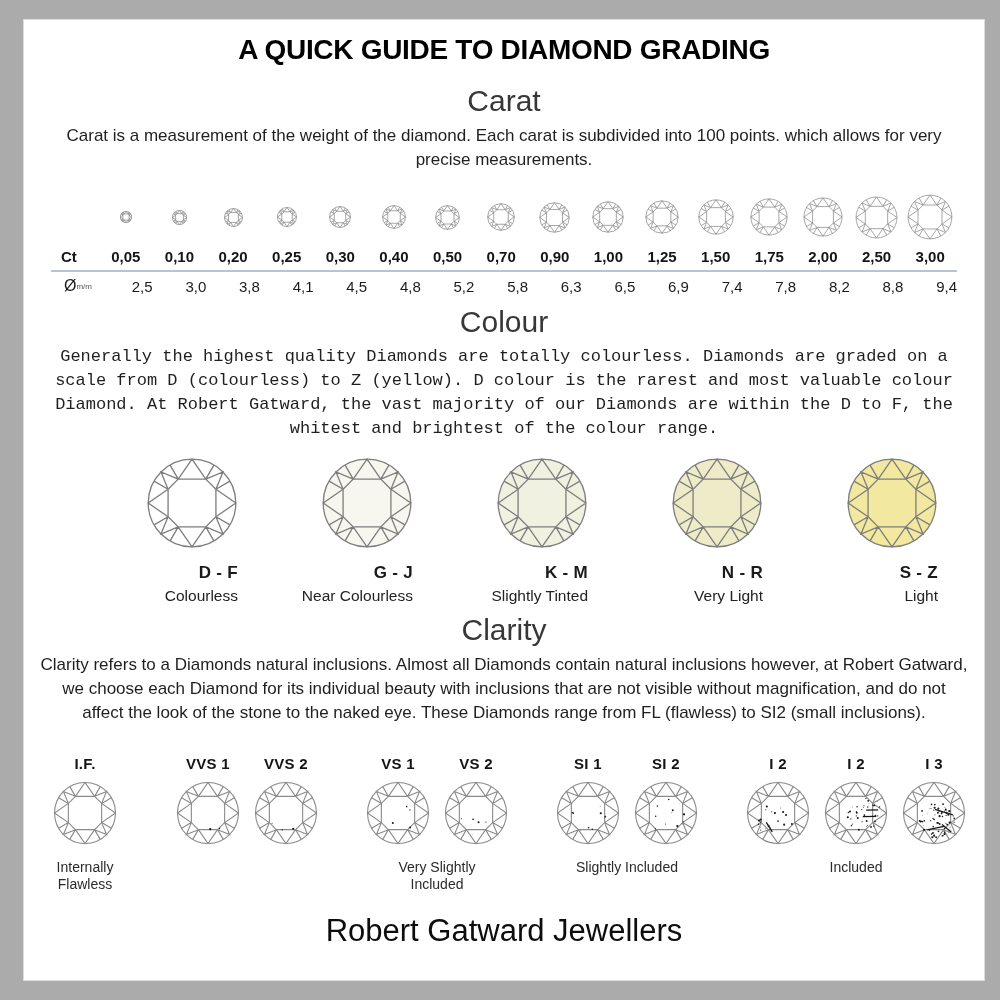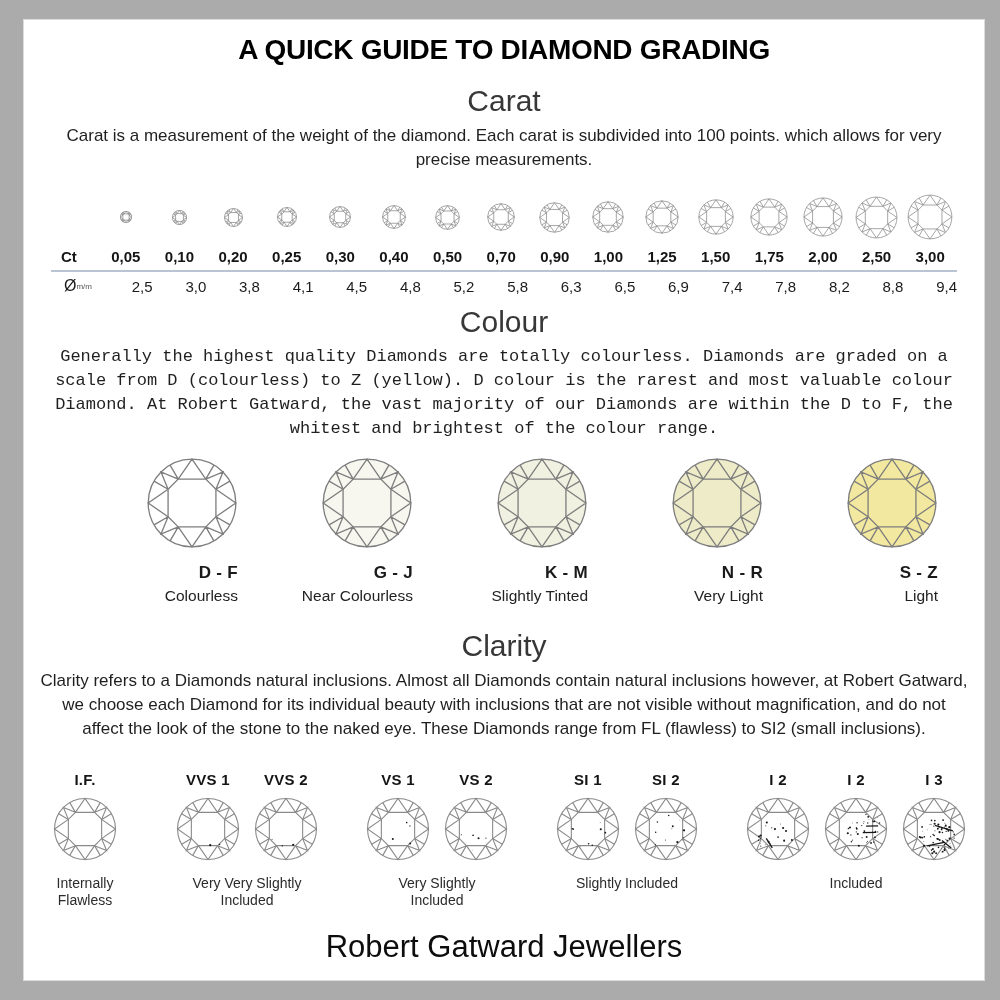--- a/index.html
+++ b/index.html
@@ -15,21 +15,21 @@
   }
   .title{
     margin-top:14px;text-align:center;
     font-size:28px;font-weight:700;letter-spacing:-0.3px;color:#000;
   }
   .sec-heading{
     text-align:center;font-size:30px;font-weight:400;color:#373737;
   }
   #carat-heading{margin-top:18px;}
   #colour-heading{margin-top:10px;}
-  #clarity-heading{margin-top:24px;}
+  #clarity-heading{margin-top:8px;}
   .para{
     text-align:center;font-size:17px;line-height:24px;color:#1f1f1f;
     margin:6px auto 0;
   }
   #carat-para{max-width:880px;}
   #colour-para{max-width:928px;font-family:Liberation Mono, monospace;}
   #clarity-para{max-width:928px;}
 
   
   #carat-grid{
@@ -278,21 +278,20 @@
                 <path d="M76.0,35.0L91.2,26.2M65.0,24.0L73.8,8.8M35.0,24.0L26.2,8.8M24.0,35.0L8.8,26.2M24.0,65.0L8.8,73.8M35.0,76.0L26.2,91.2M65.0,76.0L73.8,91.2M76.0,65.0L91.2,73.8M76.0,65.0L97.6,50.0L76.0,35.0M76.0,35.0L83.7,16.3L65.0,24.0M65.0,24.0L50.0,2.4L35.0,24.0M35.0,24.0L16.3,16.3L24.0,35.0M24.0,35.0L2.4,50.0L24.0,65.0M24.0,65.0L16.3,83.7L35.0,76.0M35.0,76.0L50.0,97.6L65.0,76.0M65.0,76.0L83.7,83.7L76.0,65.0" fill="none" stroke="#8a8a8a" stroke-width="1.1" vector-effect="non-scaling-stroke"></path>
                 <path d="M68.1,74.3m-1.1,0a1.1,1.1 0 1,0 2.2,0a1.1,1.1 0 1,0 -2.2,0M53.5,75.3m-1.8,0a1.8,1.8 0 1,0 3.6,0a1.8,1.8 0 1,0 -3.6,0" fill="#1b1b1b" stroke="none"></path>
               </svg></div>
             <div class="cl-grade"><div class="cl-label">VVS 2</div><svg viewBox="0 0 100 100" width="64" height="64">
                 <circle cx="50" cy="50" r="47.6" fill="#ffffff" stroke="#8a8a8a" stroke-width="1.1" vector-effect="non-scaling-stroke"></circle>
                 <path d="M76.0,35.0L65.0,24.0L35.0,24.0L24.0,35.0L24.0,65.0L35.0,76.0L65.0,76.0L76.0,65.0Z" fill="none" stroke="#8a8a8a" stroke-width="1.1" vector-effect="non-scaling-stroke"></path>
                 <path d="M76.0,35.0L91.2,26.2M65.0,24.0L73.8,8.8M35.0,24.0L26.2,8.8M24.0,35.0L8.8,26.2M24.0,65.0L8.8,73.8M35.0,76.0L26.2,91.2M65.0,76.0L73.8,91.2M76.0,65.0L91.2,73.8M76.0,65.0L97.6,50.0L76.0,35.0M76.0,35.0L83.7,16.3L65.0,24.0M65.0,24.0L50.0,2.4L35.0,24.0M35.0,24.0L16.3,16.3L24.0,35.0M24.0,35.0L2.4,50.0L24.0,65.0M24.0,65.0L16.3,83.7L35.0,76.0M35.0,76.0L50.0,97.6L65.0,76.0M65.0,76.0L83.7,83.7L76.0,65.0" fill="none" stroke="#8a8a8a" stroke-width="1.1" vector-effect="non-scaling-stroke"></path>
                 <path d="M44.1,76.2m-1.1,0a1.1,1.1 0 1,0 2.2,0a1.1,1.1 0 1,0 -2.2,0M28.2,66.0m-0.8,0a0.8,0.8 0 1,0 1.6,0a0.8,0.8 0 1,0 -1.6,0M61.2,74.7m-1.7,0a1.7,1.7 0 1,0 3.4,0a1.7,1.7 0 1,0 -3.4,0" fill="#1b1b1b" stroke="none"></path>
               </svg></div>
           </div>
-          <div class="cl-desc">Very Very Slightly Included</div>
         </div>
         <div class="cl-group">
           <div class="cl-grades">
             <div class="cl-grade"><div class="cl-label">VS 1</div><svg viewBox="0 0 100 100" width="64" height="64">
                 <circle cx="50" cy="50" r="47.6" fill="#ffffff" stroke="#8a8a8a" stroke-width="1.1" vector-effect="non-scaling-stroke"></circle>
                 <path d="M76.0,35.0L65.0,24.0L35.0,24.0L24.0,35.0L24.0,65.0L35.0,76.0L65.0,76.0L76.0,65.0Z" fill="none" stroke="#8a8a8a" stroke-width="1.1" vector-effect="non-scaling-stroke"></path>
                 <path d="M76.0,35.0L91.2,26.2M65.0,24.0L73.8,8.8M35.0,24.0L26.2,8.8M24.0,35.0L8.8,26.2M24.0,65.0L8.8,73.8M35.0,76.0L26.2,91.2M65.0,76.0L73.8,91.2M76.0,65.0L91.2,73.8M76.0,65.0L97.6,50.0L76.0,35.0M76.0,35.0L83.7,16.3L65.0,24.0M65.0,24.0L50.0,2.4L35.0,24.0M35.0,24.0L16.3,16.3L24.0,35.0M24.0,35.0L2.4,50.0L24.0,65.0M24.0,65.0L16.3,83.7L35.0,76.0M35.0,76.0L50.0,97.6L65.0,76.0M65.0,76.0L83.7,83.7L76.0,65.0" fill="none" stroke="#8a8a8a" stroke-width="1.1" vector-effect="non-scaling-stroke"></path>
                 <path d="M41.9,65.7m-1.6,0a1.6,1.6 0 1,0 3.2,0a1.6,1.6 0 1,0 -3.2,0M68.6,45.2m-1.0,0a1.0,1.0 0 1,0 2.0,0a1.0,1.0 0 1,0 -2.0,0M63.6,40.0m-1.3,0a1.3,1.3 0 1,0 2.6,0a1.3,1.3 0 1,0 -2.6,0M69.0,72.6m-1.5,0a1.5,1.5 0 1,0 3.0,0a1.5,1.5 0 1,0 -3.0,0" fill="#1b1b1b" stroke="none"></path>
               </svg></div>
             <div class="cl-grade"><div class="cl-label">VS 2</div><svg viewBox="0 0 100 100" width="64" height="64">

